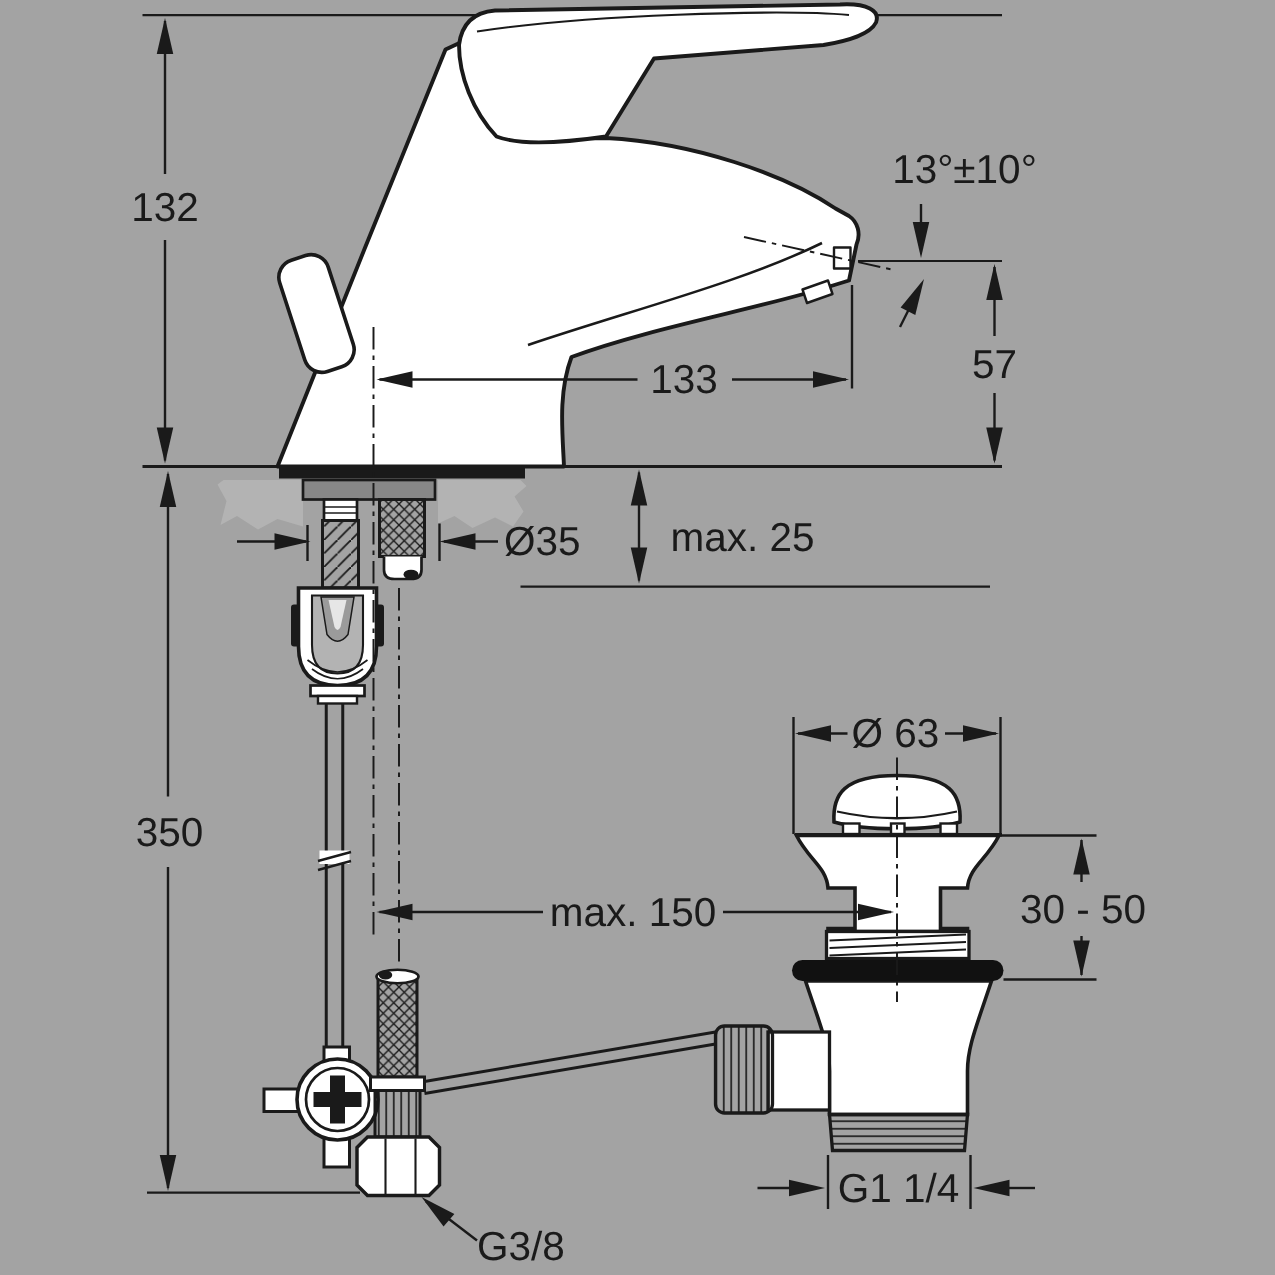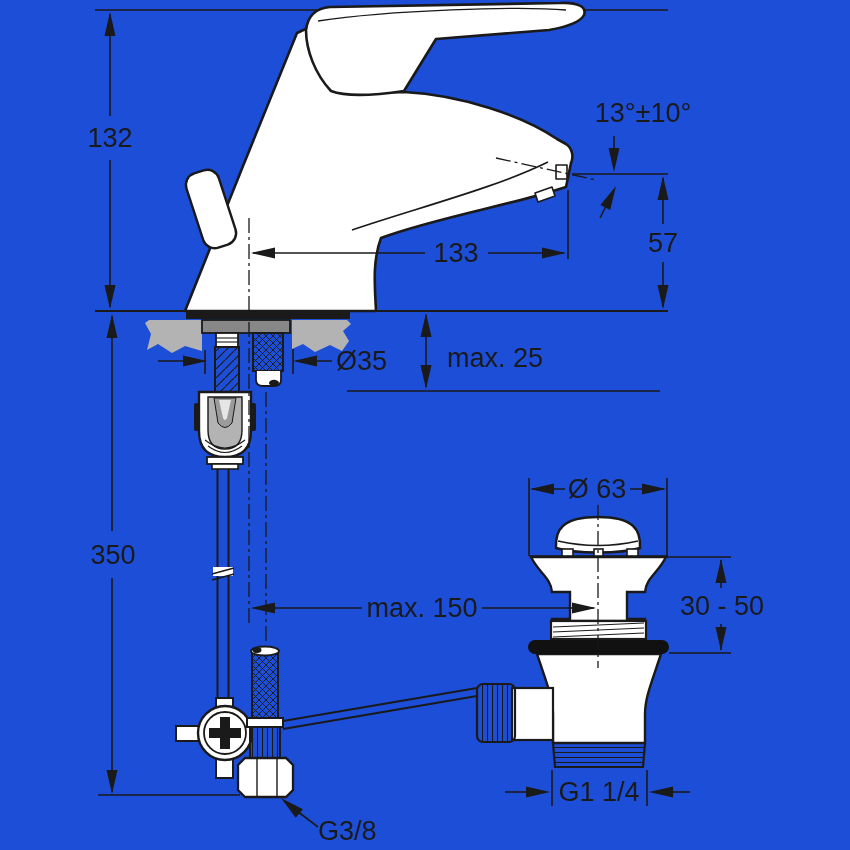--- a/index.html
+++ b/index.html
@@ -1,16 +1,16 @@
 <!DOCTYPE html>
 <html><head>
 <meta charset="utf-8">
 <style>
   html,body{margin:0;padding:0;background:#ffffff;}
-  .canvas{position:relative;width:850px;height:850px;background:#1d4ed8;overflow:hidden;
+  .canvas{position:relative;width:850px;height:850px;background:#a3a3a3;overflow:hidden;
           font-family:"Liberation Sans", sans-serif;}
   svg{position:absolute;left:0;top:0;}
   svg text{font-family:"Liberation Sans", sans-serif;font-size:27px;fill:#1a1a1a;}
 </style>
 </head>
 <body>
 
 <div class="canvas">
 <svg width="850" height="850" viewBox="0 0 850 850">
   <defs>

